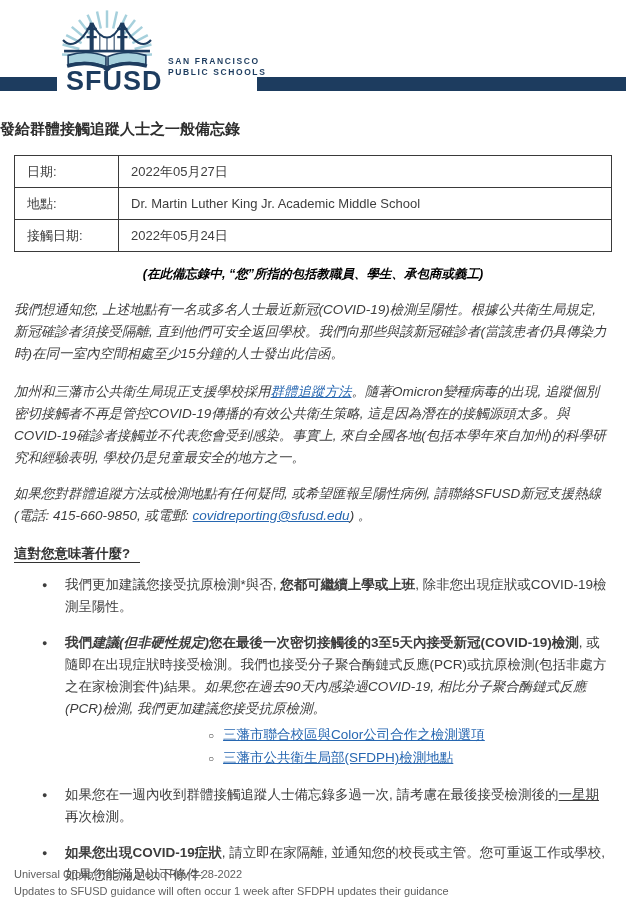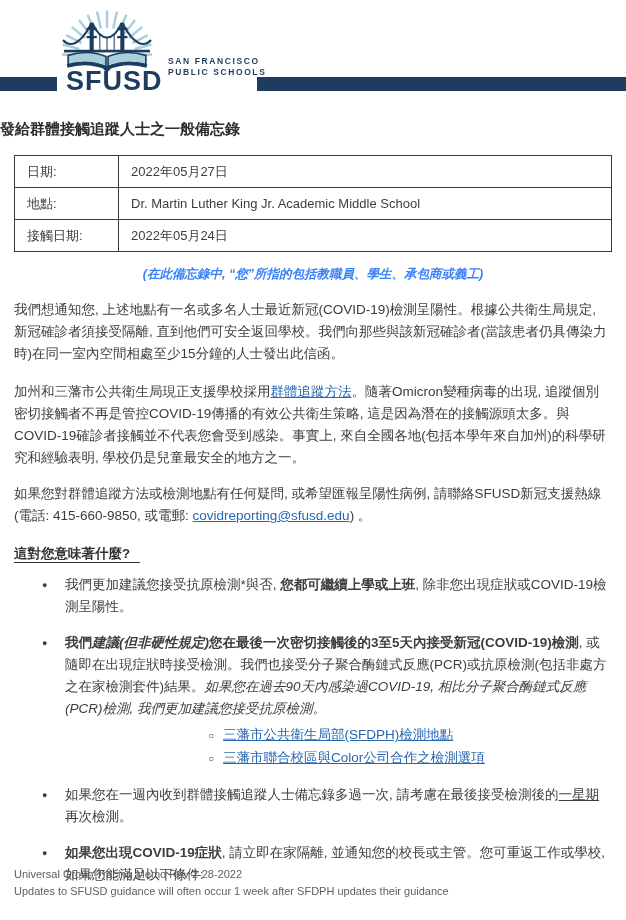--- a/index.html
+++ b/index.html
@@ -42,25 +42,25 @@
   }
   table.info td {
     border:1px solid #3a3a3a; padding:6px 12px;
     font-size:13px; line-height:19px; vertical-align:middle; color:#3d3d3d;
   }
   table.info td.lbl { width:104px; }
 
   
   .note {
     margin-top:11px; text-align:center;
-    font-style:italic; font-weight:600; font-size:12.5px; color:#3b82f6;
-  }
-
-  
-  .para { margin:14px 14px 0 14px; }
+    font-style:italic; font-weight:600; font-size:12.5px; color:#000000;
+  }
+
+  
+  .para { margin:14px 14px 0 14px;font-style:italic; }
   .para.p2 { margin-top:16px; }
   a.lnk { color:#2767b1; text-decoration:underline; cursor:pointer; }
 
   .heading { margin:16px 14px 0 14px; font-weight:bold; color:#333; }
   .heading span { border-bottom:1.5px solid #333; padding-right:10px;font-family:Liberation Mono, monospace; }
 
   
   .bullet { position:relative; margin:14px 14px 0 14px; padding-left:51px; }
   .bullet .dot {
     position:absolute; left:28px; top:0; width:14px;
@@ -183,24 +183,24 @@
     <span>我們更加建議您接受抗原檢測*與否, </span><b>您都可繼續上學或上班</b><span>, 除非您出現症狀或COVID-19檢測呈陽性。</span>
   </div>
 
   <div class="bullet">
     <span class="dot">●</span>
     <b>我們</b><b class="bi">建議(但非硬性規定)</b><b>您在最後一次密切接觸後的3至5天內接受新冠(COVID-19)檢測</b><span>, 或隨即在出現症狀時接受檢測。我們也接受分子聚合酶鏈式反應(PCR)或抗原檢測(包括非處方之在家檢測套件)結果。</span><i class="it">如果您在過去90天內感染過COVID-19, 相比分子聚合酶鏈式反應(PCR)檢測, 我們更加建議您接受抗原檢測。</i>
   </div>
 
   <div class="subbullets">
     <div class="sub">
-      <span class="ring">○</span><a class="lnk" href="#">三藩市公共衛生局部(SFDPH)檢測地點</a>
+      <span class="ring">○</span><a class="lnk" href="#">三藩市聯合校區與Color公司合作之檢測選項</a>
     </div>
     <div class="sub">
-      <span class="ring">○</span><a class="lnk" href="#">三藩市聯合校區與Color公司合作之檢測選項</a>
+      <span class="ring">○</span><a class="lnk" href="#">三藩市公共衛生局部(SFDPH)檢測地點</a>
     </div>
   </div>
 
   <div class="bullet">
     <span class="dot">●</span>
     <span>如果您在一週內收到群體接觸追蹤人士備忘錄多過一次, 請考慮在最後接受檢測後的</span><u class="ul">一星期</u><span>再次檢測。</span>
   </div>
 
   <div class="bullet">
     <span class="dot">●</span>

